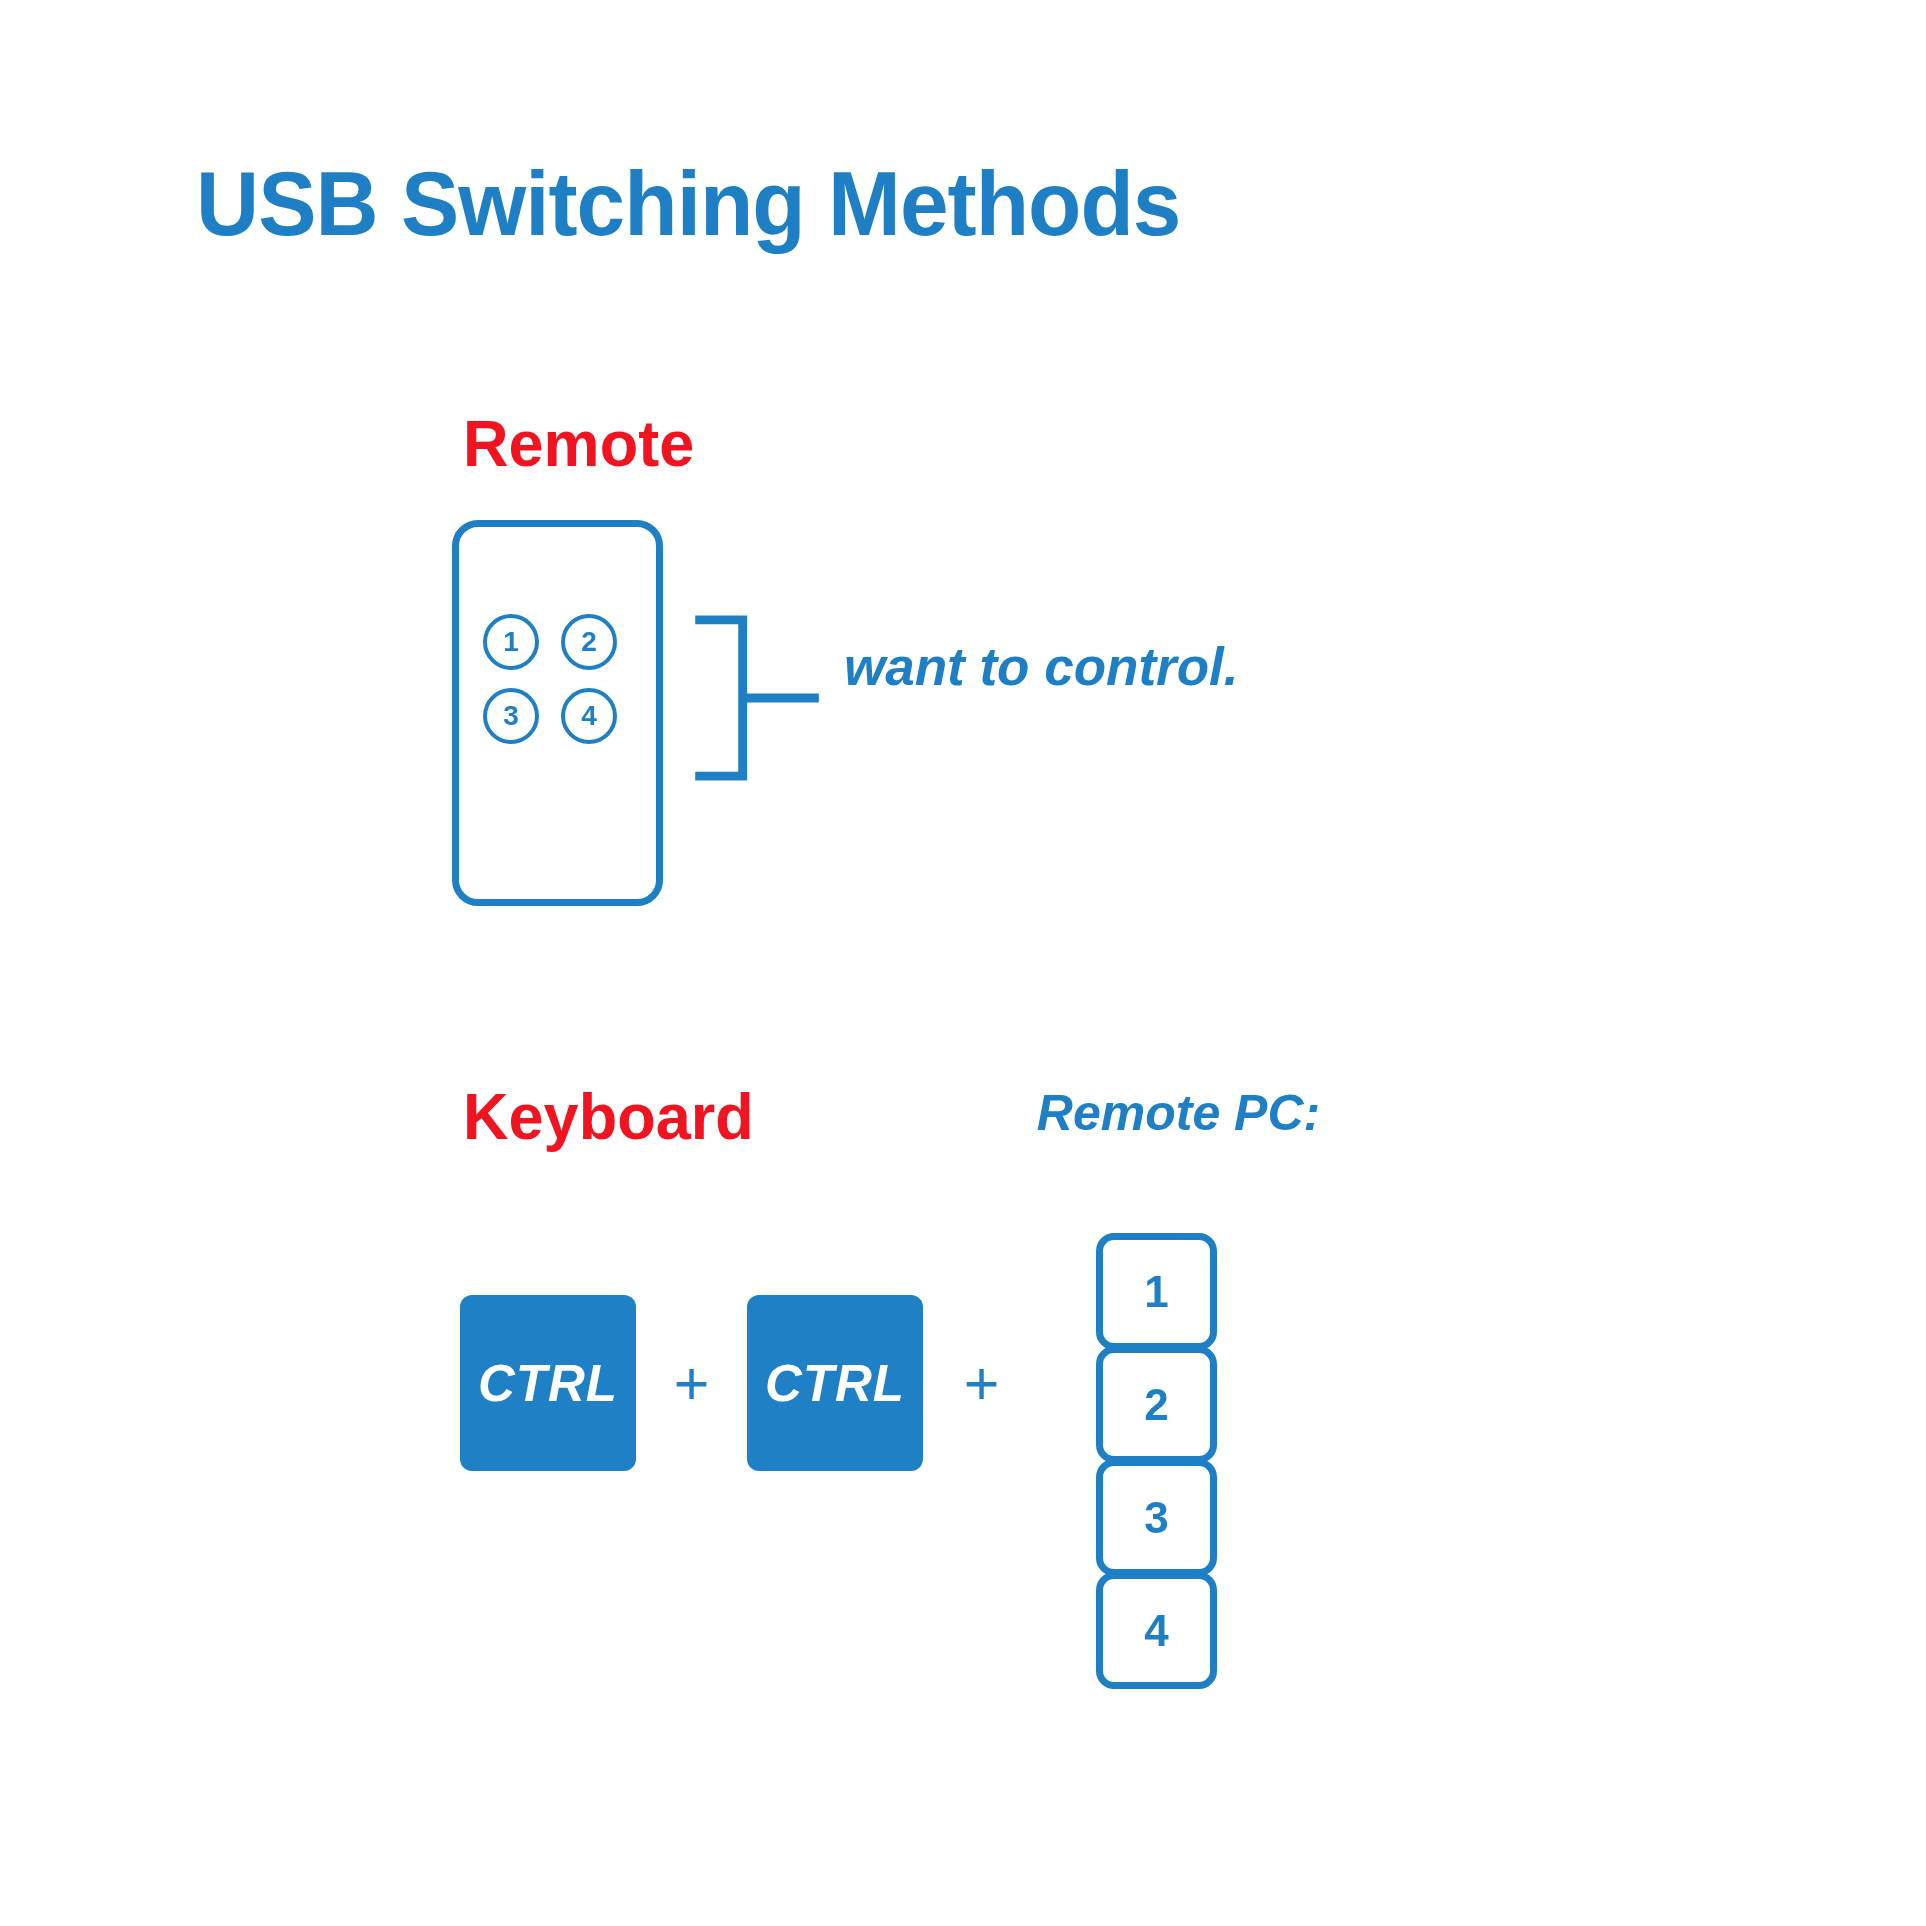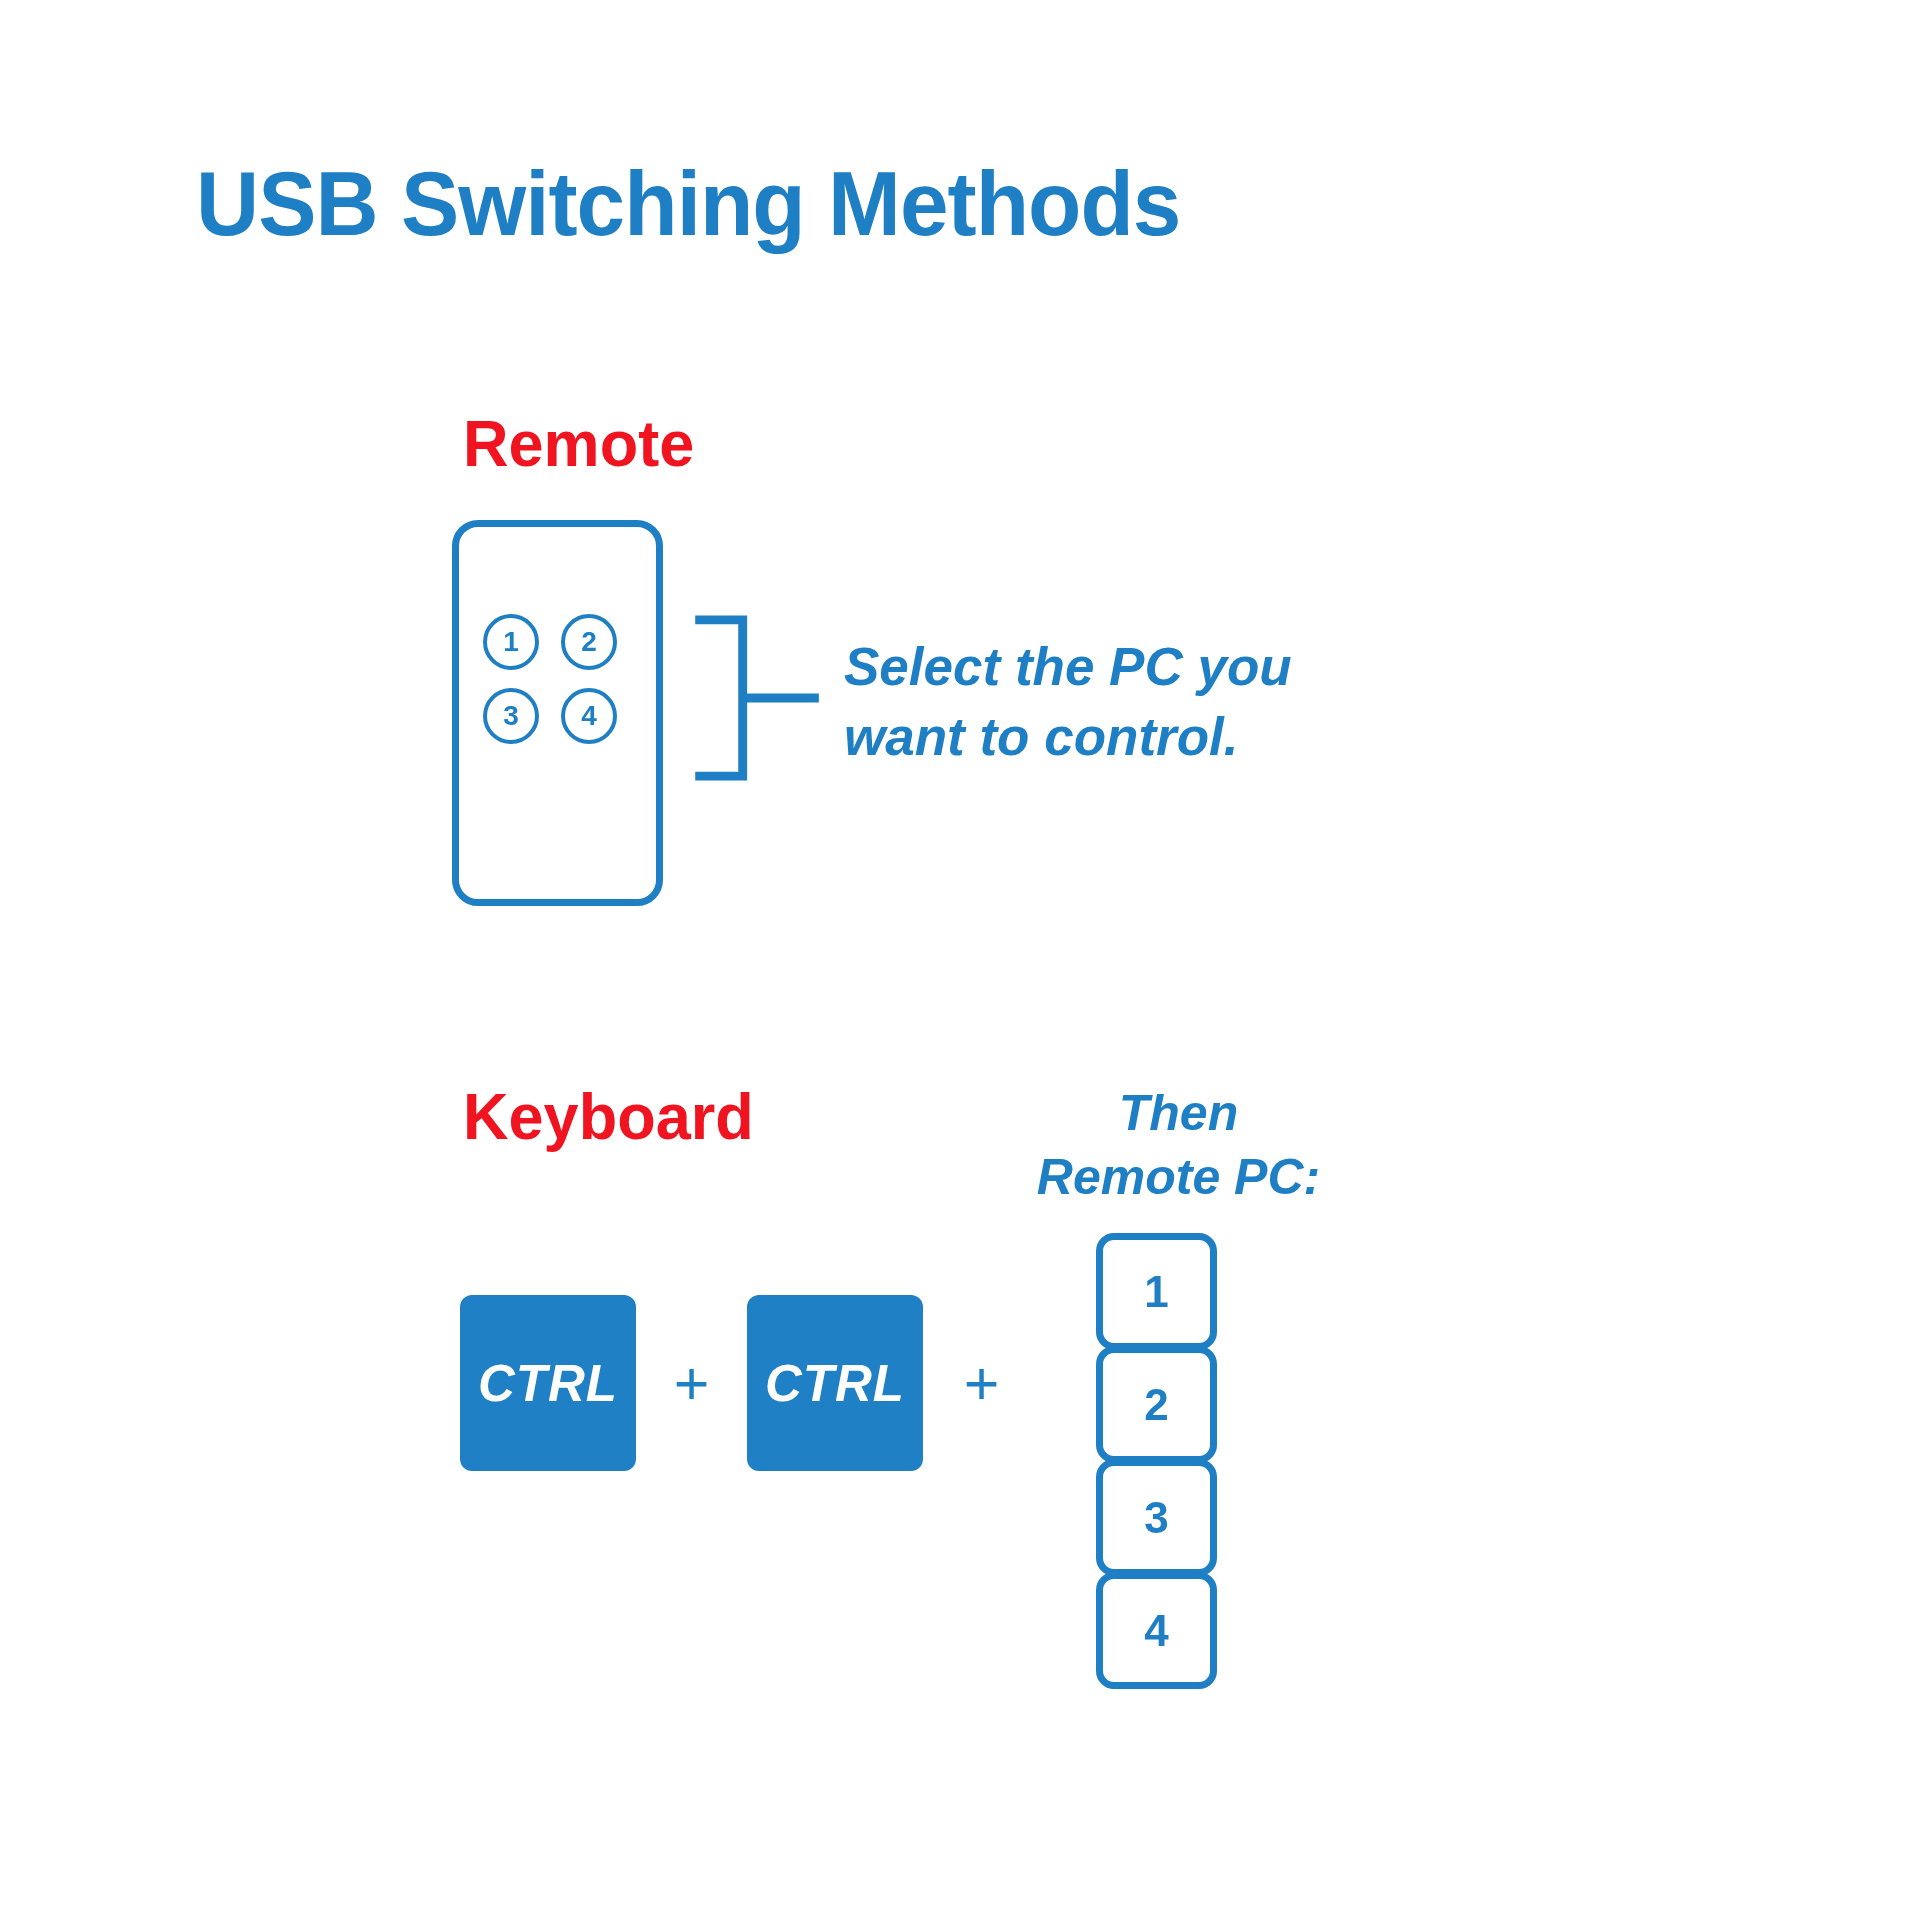--- a/index.html
+++ b/index.html
@@ -205,28 +205,26 @@
   </div>
 
   <svg id="bracket" viewBox="0 0 135 180">
     <g fill="none" stroke="#1f7fc4" stroke-width="9" stroke-linecap="butt">
       <path d="M 2 11 L 50 11 L 50 169 L 2 169"></path>
       <path d="M 50 90 L 127 90"></path>
     </g>
   </svg>
 
   <div id="callout-text">
-    <div>Select the PC you</div>
     <div>want to control.</div>
   </div>
 
   <div id="heading-keyboard" class="section-heading">Keyboard</div>
 
   <div id="then-select-label">
-    <div>Then</div>
     <div>Remote PC:</div>
   </div>
 
   <div id="key-combo">
     <div class="key-ctrl">
       <span>CTRL</span>
     </div>
     <div class="plus-sign">+</div>
     <div class="key-ctrl">
       <span>CTRL</span>

